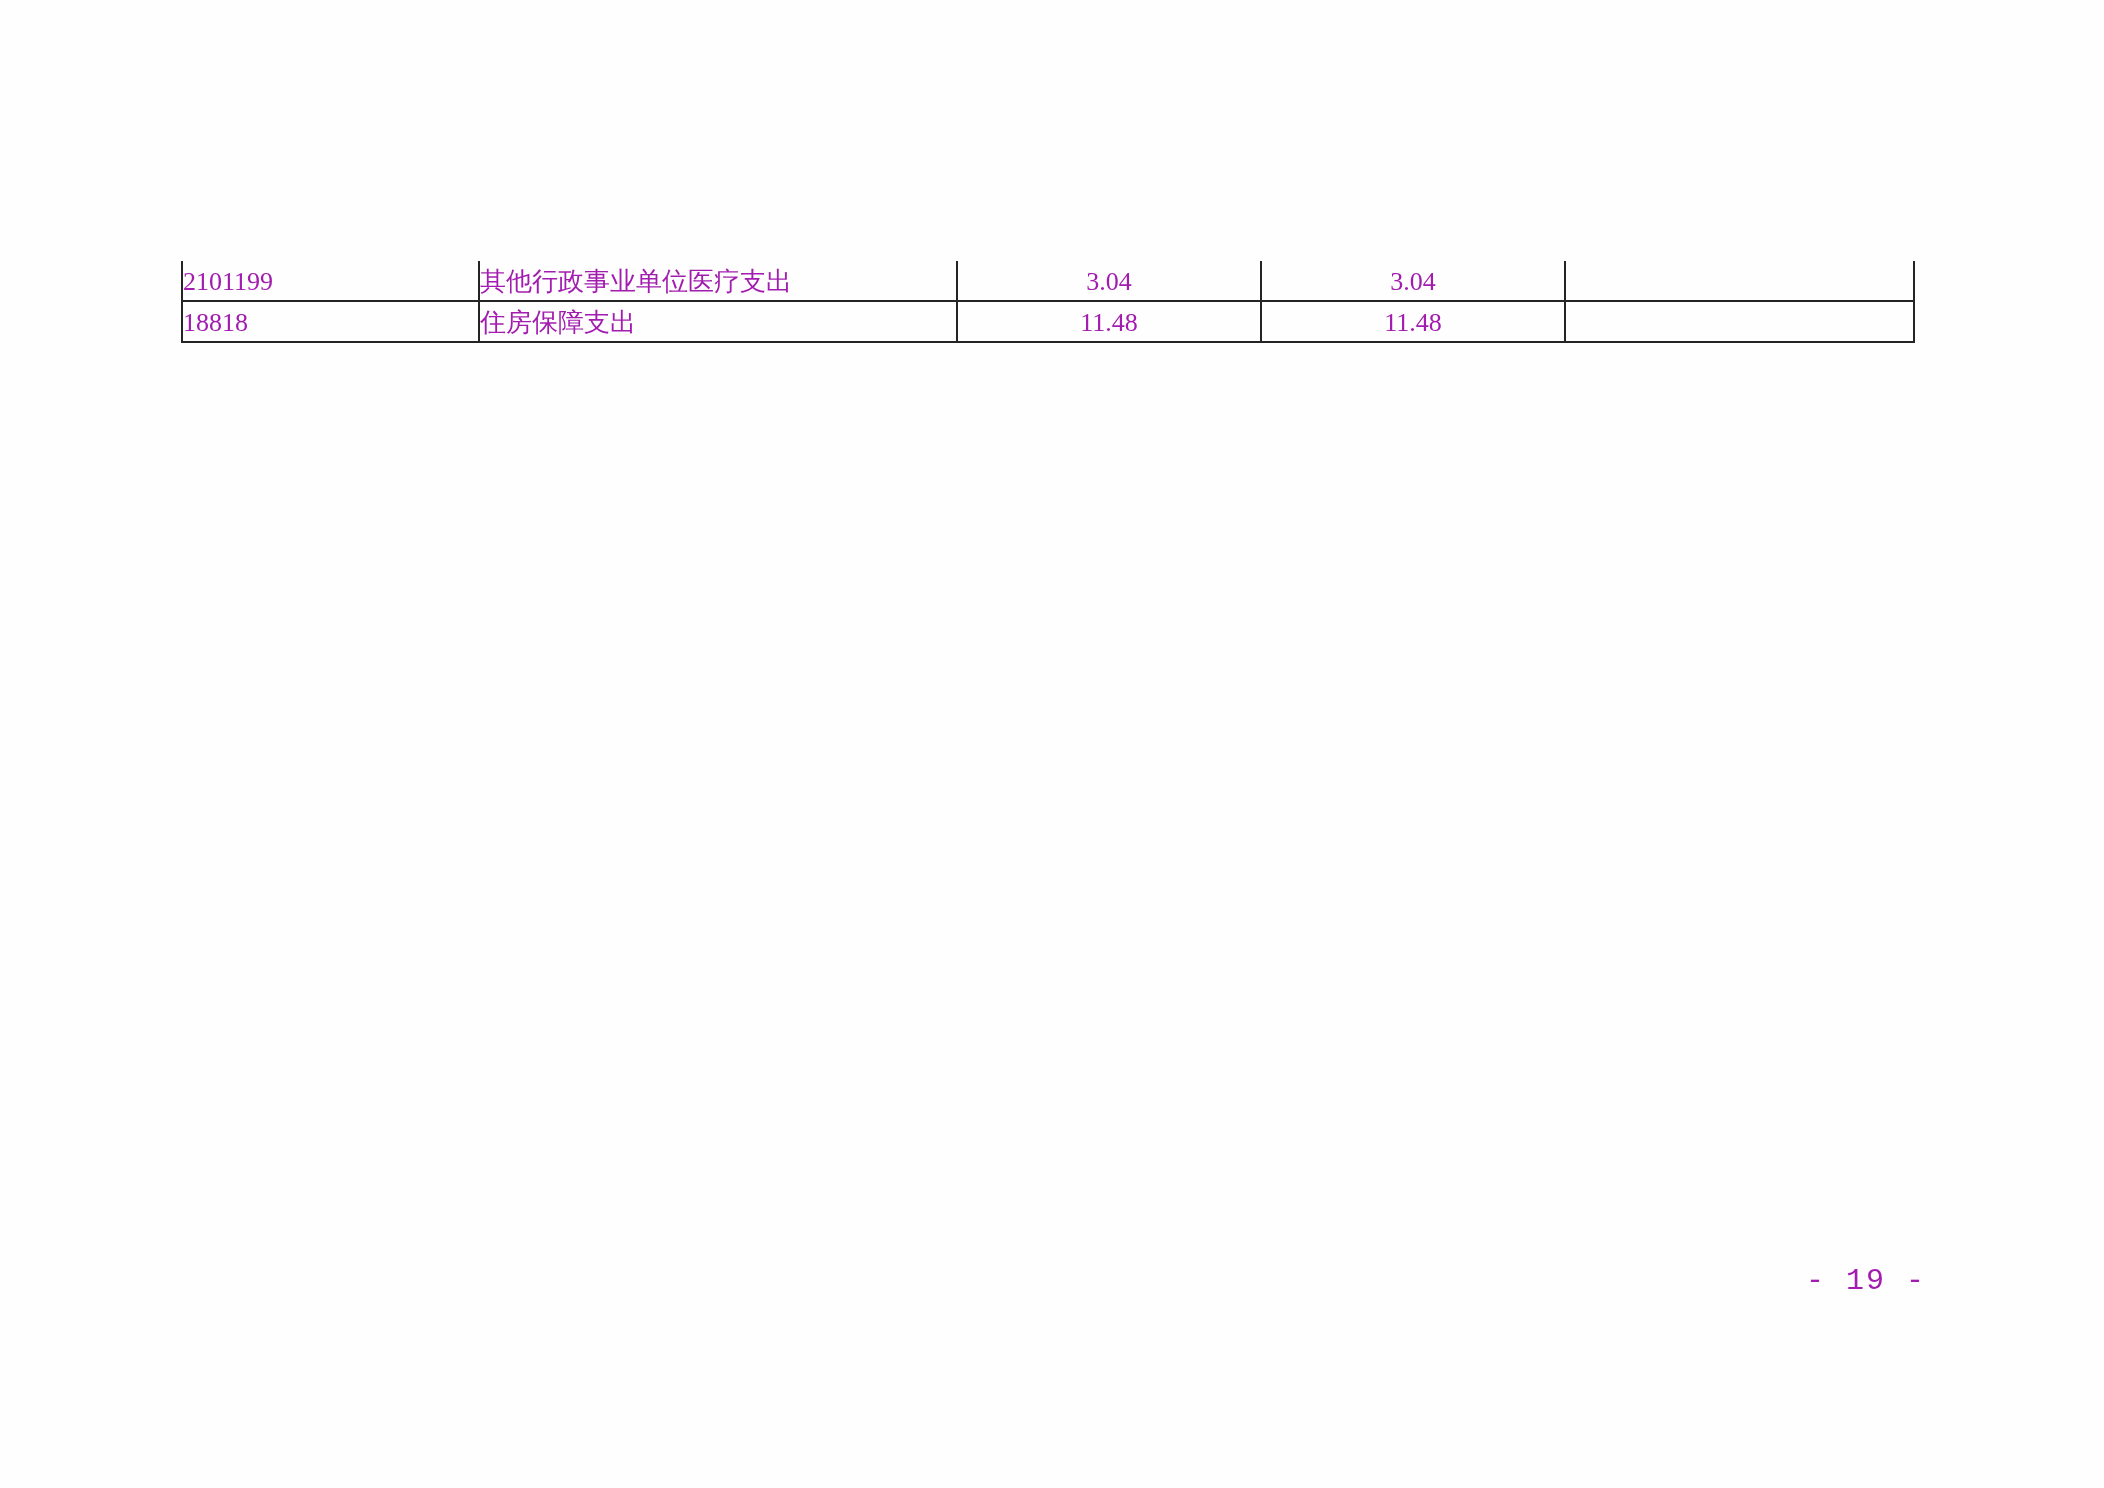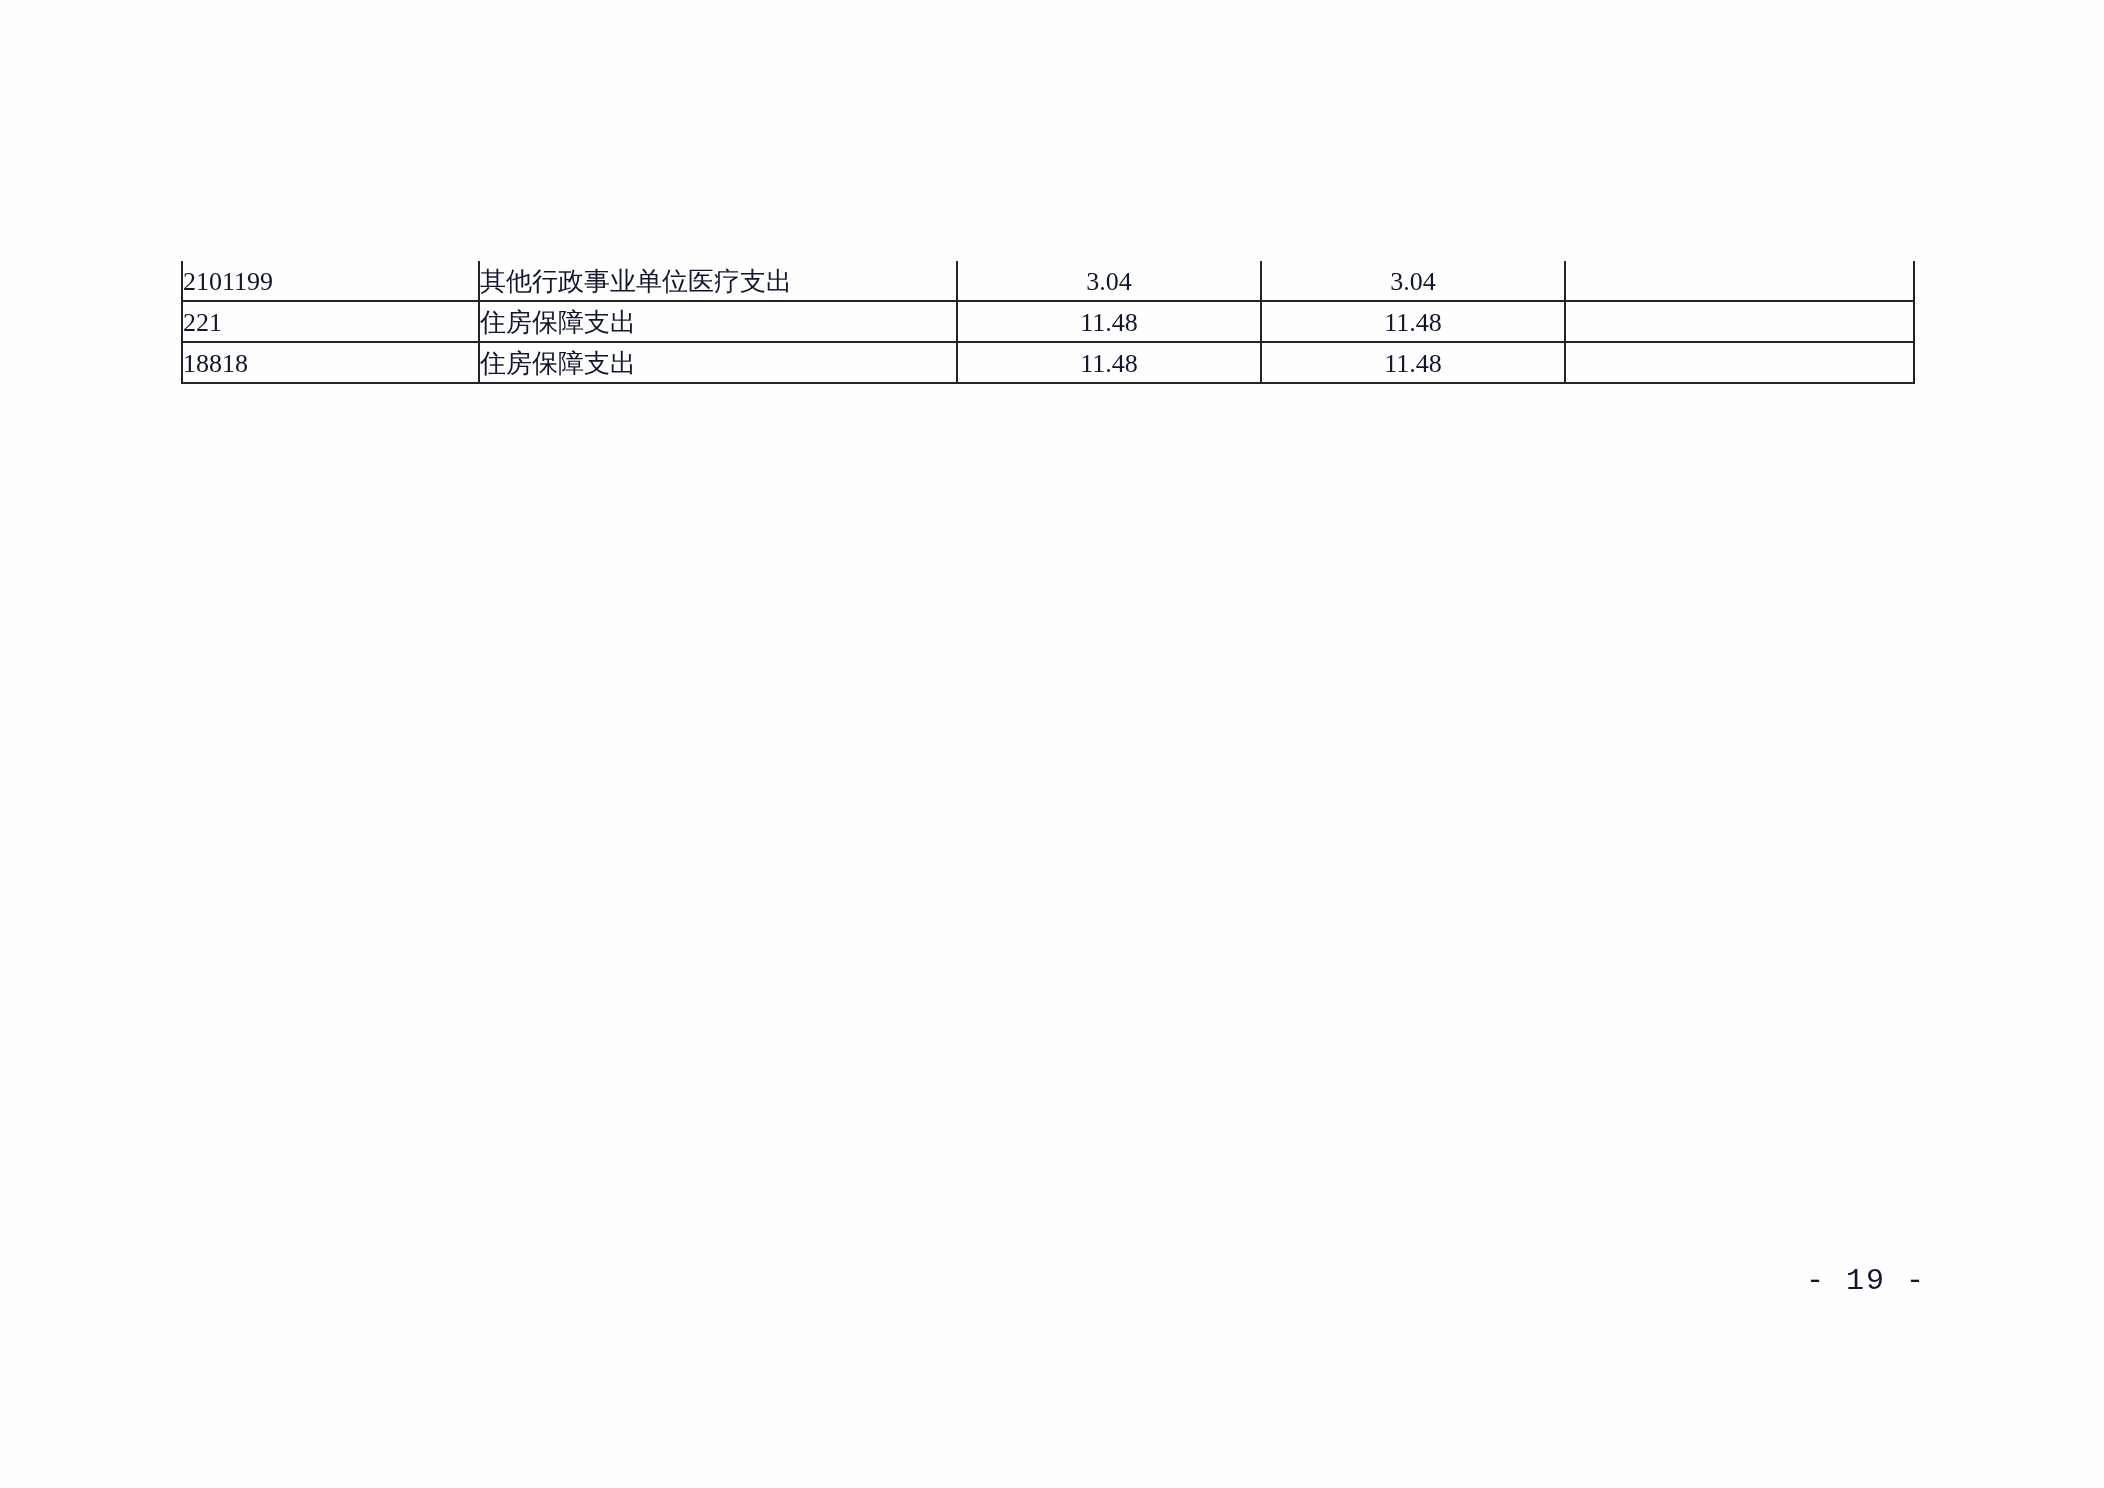--- a/index.html
+++ b/index.html
@@ -6,21 +6,21 @@
     margin: 0;
     padding: 0;
     background: #e8e8e8;
   }
   .page {
     position: relative;
     width: 2104px;
     height: 1488px;
     background: #fefefe;
     font-family: "Liberation Serif", "DejaVu Serif", serif;
-    color: #0f172a;
+    color: #a21caf;
     overflow: hidden;
   }
   
   table.budget-table {
     position: absolute;
     left: 181px;
     top: 261px;
     width: 1732px;
     border-collapse: collapse;
     table-layout: fixed;
@@ -80,27 +80,20 @@
     </colgroup>
     <tbody>
       <tr>
         <td class="c-code">2101199</td>
         <td class="c-name">其他行政事业单位医疗支出</td>
         <td class="c-num">3.04</td>
         <td class="c-num">3.04</td>
         <td class="c-empty"></td>
       </tr>
       <tr>
-        <td class="c-code">221</td>
-        <td class="c-name">住房保障支出</td>
-        <td class="c-num">11.48</td>
-        <td class="c-num">11.48</td>
-        <td class="c-empty"></td>
-      </tr>
-      <tr>
         <td class="c-code">18818</td>
         <td class="c-name">住房保障支出</td>
         <td class="c-num">11.48</td>
         <td class="c-num">11.48</td>
         <td class="c-empty"></td>
       </tr>
     </tbody>
   </table>
 
 

